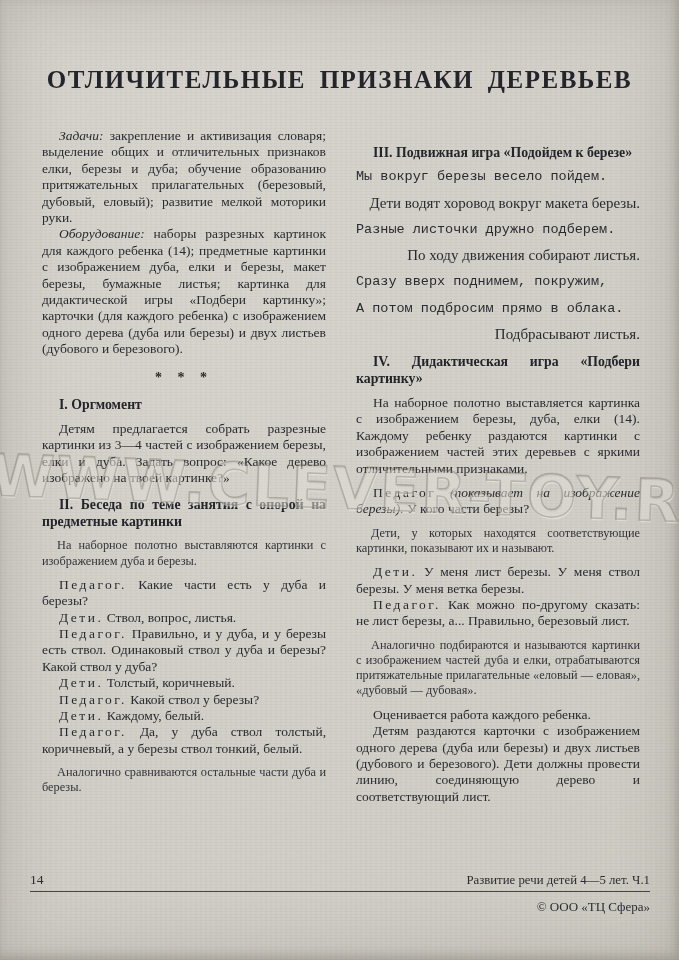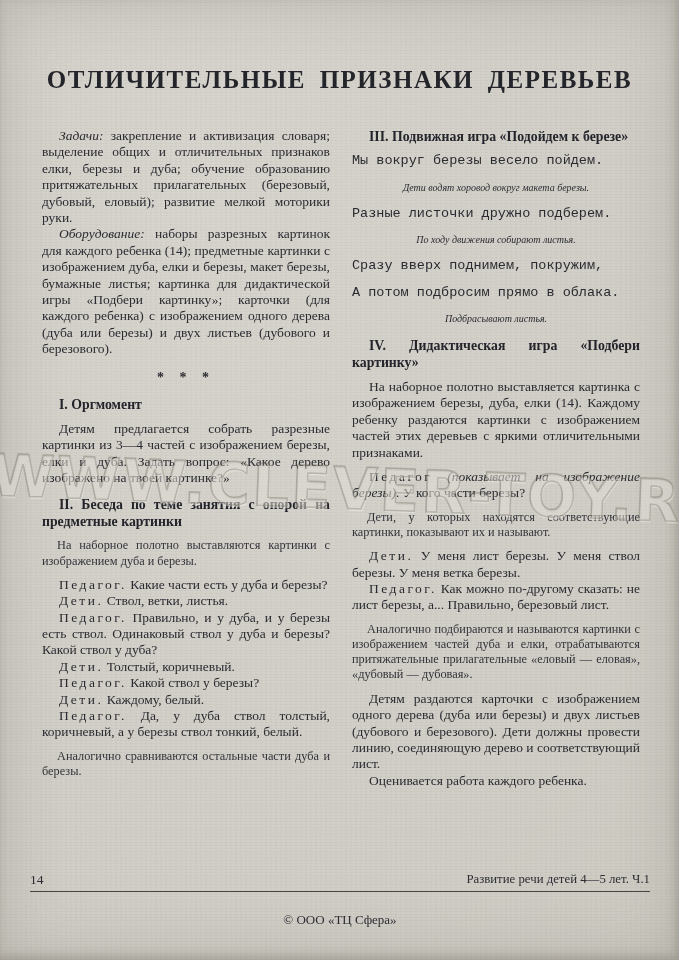--- a/index.html
+++ b/index.html
@@ -18,21 +18,21 @@
     color:#2a2b30;
   }
   .title{
     margin:66px 30px 0 30px;
     text-align:center;
     font-size:25px;font-weight:700;letter-spacing:1.5px;word-spacing:6px;
     color:#24252b;
   }
   .columns{
     position:absolute;top:128px;left:42px;right:39px;
-    display:flex;gap:22px;
+    display:flex;gap:30px;
   }
   .col{width:288px;}
   p{margin:0;}
   .body{
     font-size:13.5px;line-height:16.4px;text-align:justify;color:#2a2b30;
   }
   .indent{text-indent:17px;}
   .ital{font-style:italic;}
   .speaker{letter-spacing:2.5px;}
   .separator{
@@ -44,33 +44,33 @@
     text-indent:17px;margin:10px 0 8px 0;color:#24252b;
   }
   .note{
     font-size:12.3px;line-height:15.2px;text-align:justify;text-indent:15px;
     margin:8px 0 8px 0;color:#33343a;
   }
   .verse{
     font-size:13.5px;line-height:16px;margin:0 0 10.5px 0;text-align:left;font-family:Liberation Mono, monospace;
   }
   .action{
-    font-size:10px;line-height:15.5px;font-style:italic;margin:0 0 10.5px 0;text-align:center;
+    font-size:15px;line-height:15.5px;margin:0 0 10.5px 0;text-align:right;
   }
   .dlg{margin:0;}
   .gap-top{margin-top:8px;}
   .footer{
     position:absolute;left:30px;right:29px;top:872px;
     font-size:13px;color:#2c2d33;
   }
-  .footer-row{display:flex;justify-content:space-between;}
+  .footer-row{display:flex;justify-content:space-between;align-items:flex-end;}
   .footer-row .pageno{font-size:13.5px;}
   .footer-row .booktitle{font-size:12.8px;}
   .footer-rule{border-top:1.6px solid #45453f;margin-top:3px;}
-  .footer-copyright{text-align:center;margin-top:20px;font-size:13px;}
+  .footer-copyright{text-align:right;margin-top:7px;font-size:13px;}
   .watermark{
     position:absolute;top:441px;left:-8px;width:720px;
     transform:rotate(2.2deg);transform-origin:left top;
     font-family:"DejaVu Sans","Liberation Sans",sans-serif;
     font-weight:700;font-size:58px;letter-spacing:2px;white-space:nowrap;
     color:rgba(128,122,110,0.10);
     -webkit-text-stroke:1.5px rgba(110,105,93,0.35);
     text-shadow:1px 2px 1px rgba(246,244,238,0.5);
     z-index:6;pointer-events:none;
   }
@@ -92,32 +92,32 @@
 
       <p class="separator">* * *</p>
 
       <p class="heading">I. Оргмомент</p>
       <p class="body indent">Детям предлагается собрать разрезные картинки из 3—4 частей с изображением березы, елки и дуба. Задать вопрос: «Какое дерево изображено на твоей картинке?»</p>
 
       <p class="heading">II. Беседа по теме занятия с опорой на предметные картинки</p>
       <p class="note">На наборное полотно выставляются картинки с изображением дуба и березы.</p>
 
       <p class="body indent dlg gap-top"><span class="speaker">Педагог.</span> <span>Какие части есть у дуба и березы?</span></p>
-      <p class="body indent dlg"><span class="speaker">Дети.</span> <span>Ствол, ветки, листья.</span></p>
+      <p class="body indent dlg"><span class="speaker">Дети.</span> <span>Ствол, вопрос, листья.</span></p>
       <p class="body indent dlg"><span class="speaker">Педагог.</span> <span>Правильно, и у дуба, и у березы есть ствол. Одинаковый ствол у дуба и березы? Какой ствол у дуба?</span></p>
       <p class="body indent dlg"><span class="speaker">Дети.</span> <span>Толстый, коричневый.</span></p>
       <p class="body indent dlg"><span class="speaker">Педагог.</span> <span>Какой ствол у березы?</span></p>
       <p class="body indent dlg"><span class="speaker">Дети.</span> <span>Каждому, белый.</span></p>
       <p class="body indent dlg"><span class="speaker">Педагог.</span> <span>Да, у дуба ствол толстый, коричневый, а у березы ствол тонкий, белый.</span></p>
 
       <p class="note">Аналогично сравниваются остальные части дуба и березы.</p>
     </div>
 
     <div class="col">
-      <p class="heading" style="margin-top:0;">III. Подвижная игра «Подойдем к березе»</p>
+      <p class="heading" style="margin-top:16px;">III. Подвижная игра «Подойдем к березе»</p>
 
       <p class="verse">Мы вокруг березы весело пойдем.</p>
       <p class="action">Дети водят хоровод вокруг  макета березы.</p>
       <p class="verse">Разные листочки дружно подберем.</p>
       <p class="action">По ходу движения собирают листья.</p>
       <p class="verse">Сразу вверх поднимем, покружим,</p>
       <p class="verse">А потом подбросим прямо в облака.</p>
       <p class="action">Подбрасывают листья.</p>
 
       <p class="heading">IV. Дидактическая игра «Подбери картинку»</p>
@@ -125,22 +125,22 @@
 
       <p class="body indent dlg gap-top"><span class="speaker">Педагог</span> <span class="ital">(показывает на изображение березы).</span> <span>У кого части березы?</span></p>
 
       <p class="note">Дети, у которых находятся соответствующие картинки, показывают их и называют.</p>
 
       <p class="body indent dlg gap-top"><span class="speaker">Дети.</span> <span>У меня лист березы. У меня ствол березы. У меня ветка березы.</span></p>
       <p class="body indent dlg"><span class="speaker">Педагог.</span> <span>Как можно по-другому сказать: не лист березы, а... Правильно, березовый лист.</span></p>
 
       <p class="note">Аналогично подбираются и называются картинки с изображением частей дуба и елки, отрабатываются притяжательные прилагательные «еловый — еловая», «дубовый — дубовая».</p>
 
+      <p class="body indent">Оценивается работа каждого ребенка.</p>
       <p class="body indent">Детям раздаются карточки с изображением одного дерева (дуба или березы) и двух листьев (дубового и березового). Дети должны провести линию, соединяющую дерево и соответствующий лист.</p>
-      <p class="body indent">Оценивается работа каждого ребенка.</p>
     </div>
 
   </div>
 
   <div class="footer">
     <div class="footer-row">
       <span class="pageno">14</span>
       <span class="booktitle">Развитие речи детей 4—5 лет. Ч.1</span>
     </div>
     <div class="footer-rule"></div>

